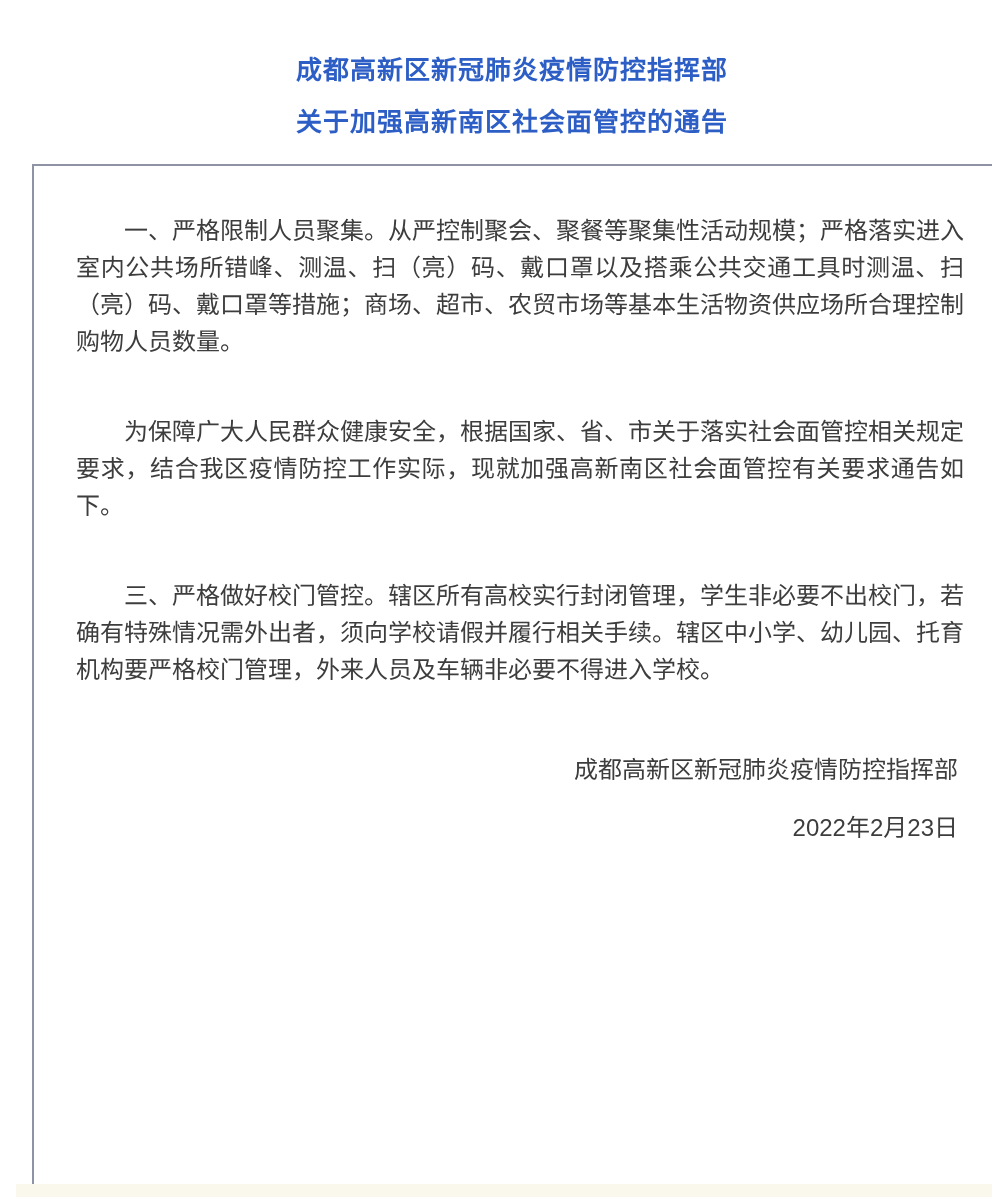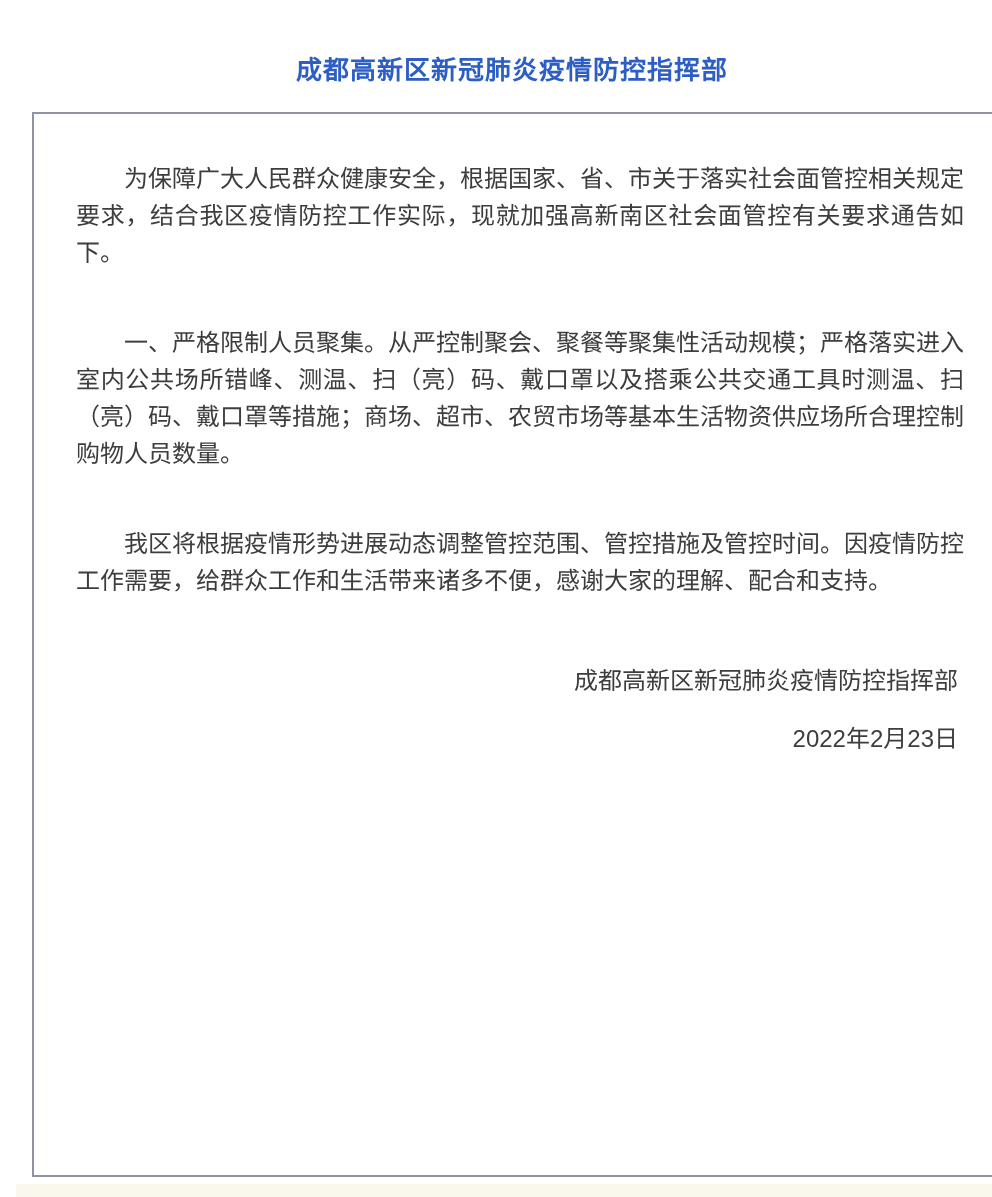--- a/index.html
+++ b/index.html
@@ -67,26 +67,27 @@
     background: var(--band-color);
   }
 </style>
 </head>
 <body>
 
 <div class="page">
 
   <header class="title-block">
     <div class="title-line">成都高新区新冠肺炎疫情防控指挥部</div>
+    <div class="title-line">关于加强高新南区社会面管控的通告</div>
   </header>
 
   <main class="notice-box">
+    <p>一、严格限制人员聚集。从严控制聚会、聚餐等聚集性活动规模；严格落实进入室内公共场所错峰、测温、扫（亮）码、戴口罩以及搭乘公共交通工具时测温、扫（亮）码、戴口罩等措施；商场、超市、农贸市场等基本生活物资供应场所合理控制购物人员数量。</p>
     <p>为保障广大人民群众健康安全，根据国家、省、市关于落实社会面管控相关规定要求，结合我区疫情防控工作实际，现就加强高新南区社会面管控有关要求通告如下。</p>
-    <p>一、严格限制人员聚集。从严控制聚会、聚餐等聚集性活动规模；严格落实进入室内公共场所错峰、测温、扫（亮）码、戴口罩以及搭乘公共交通工具时测温、扫（亮）码、戴口罩等措施；商场、超市、农贸市场等基本生活物资供应场所合理控制购物人员数量。</p>
-    <p>我区将根据疫情形势进展动态调整管控范围、管控措施及管控时间。因疫情防控工作需要，给群众工作和生活带来诸多不便，感谢大家的理解、配合和支持。</p>
+    <p>三、严格做好校门管控。辖区所有高校实行封闭管理，学生非必要不出校门，若确有特殊情况需外出者，须向学校请假并履行相关手续。辖区中小学、幼儿园、托育机构要严格校门管理，外来人员及车辆非必要不得进入学校。</p>
 
     <div class="signature-block">
       <div class="sig-line">成都高新区新冠肺炎疫情防控指挥部</div>
       <div class="sig-line">2022年2月23日</div>
     </div>
   </main>
 
   <div class="bottom-band"></div>
 
 </div>

